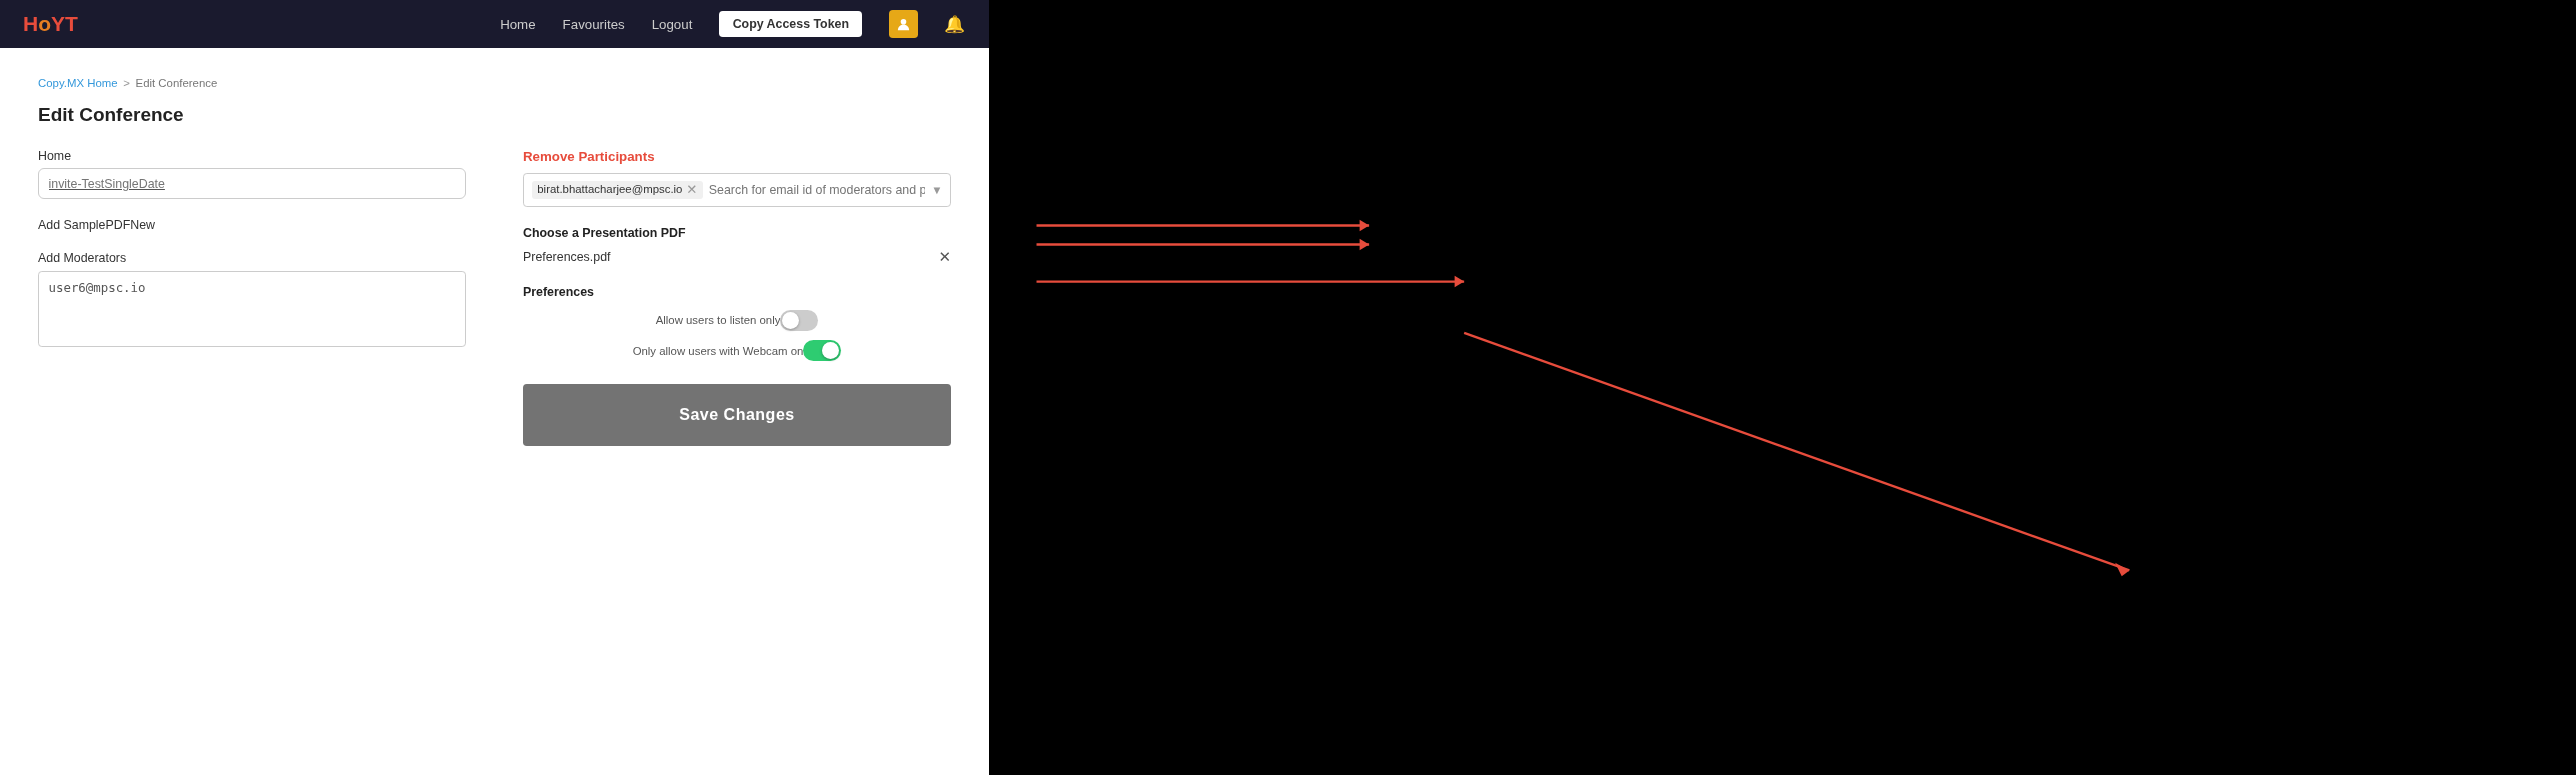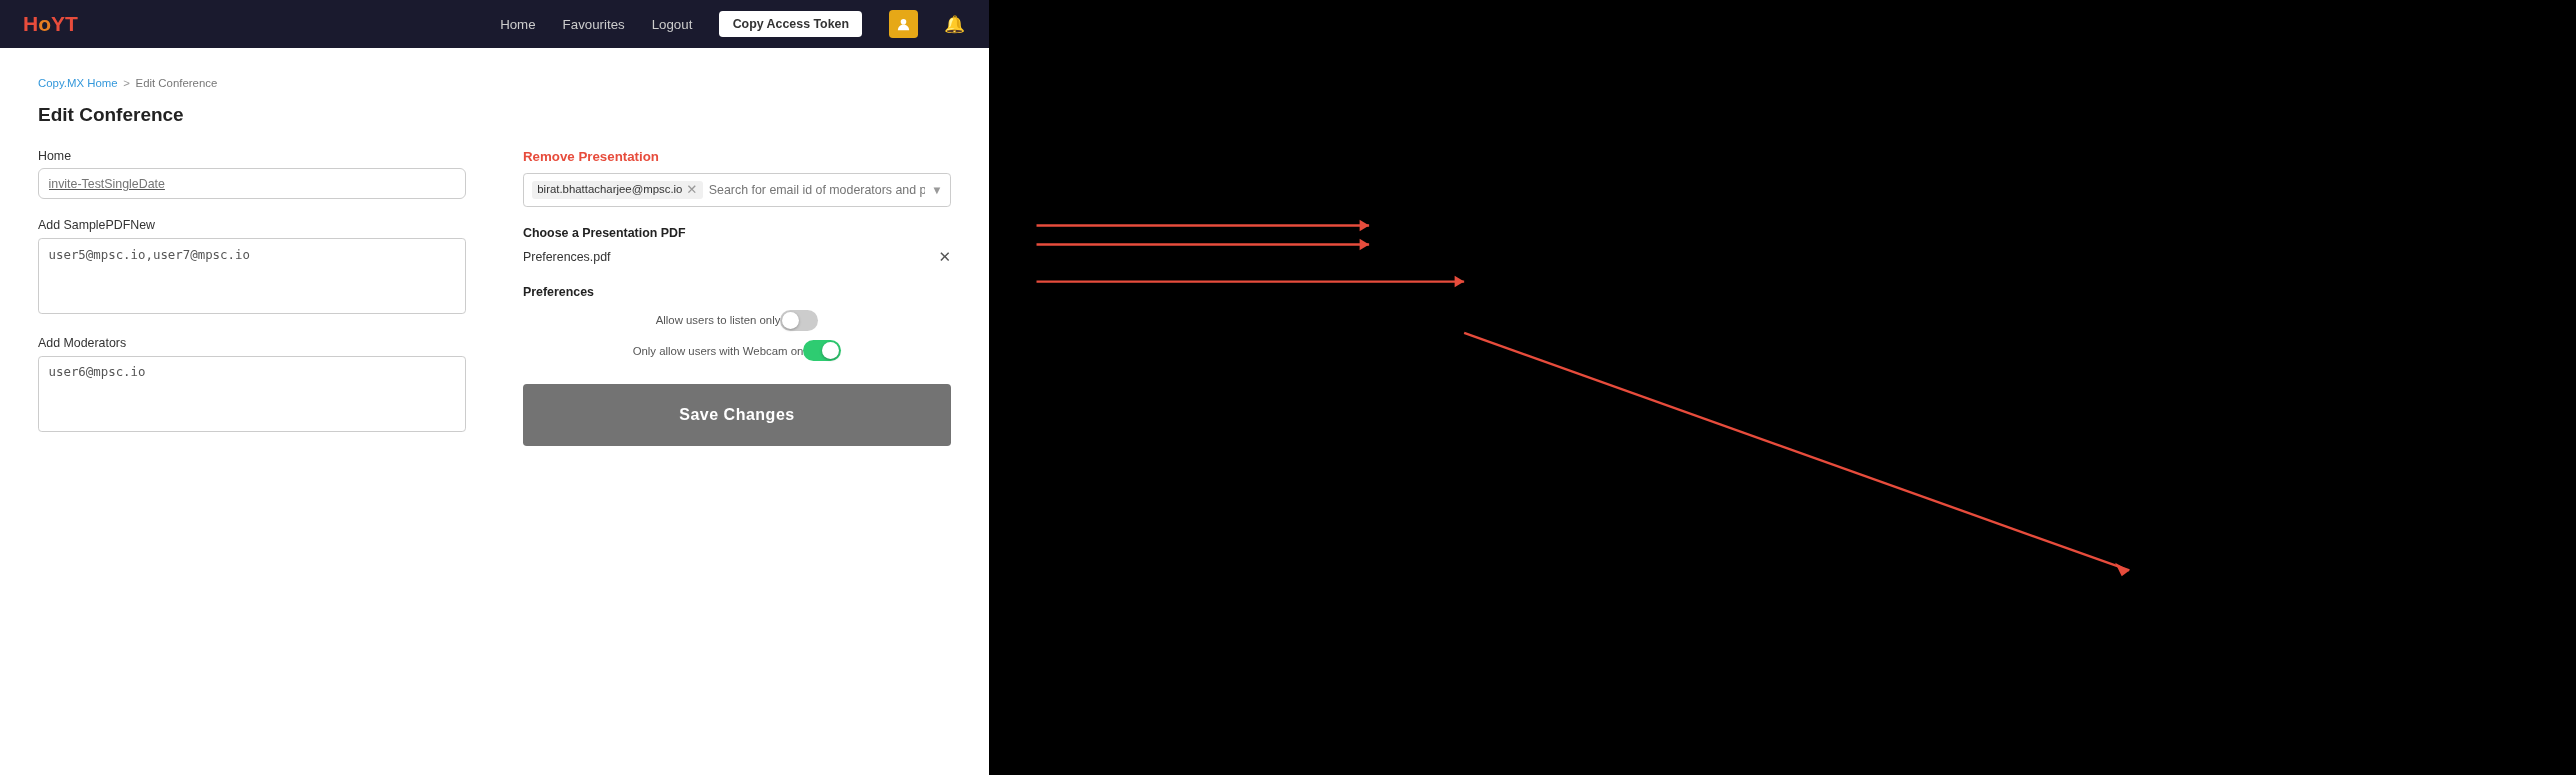--- a/index.html
+++ b/index.html
@@ -323,33 +323,32 @@
     <div class="form-layout">
 
       <div class="form-left">
         <div class="field-group">
           <label class="field-label">Home</label>
           <input class="field-input" type="text" placeholder="invite-TestSingleDate" style="">
         </div>
 
         <div class="field-group">
           <label class="field-label">Add SamplePDFNew</label>
-          <textarea class="field-textarea" style="">user5@mpsc.io,user7@mpsc.io</textarea>
         </div>
 
         <div class="field-group">
           <label class="field-label">Add Moderators</label>
           <textarea class="field-textarea" style="">user6@mpsc.io</textarea>
         </div>
       </div>
 
       <div class="form-right">
         
         <div class="field-group">
-          <div class="section-title-red">Remove Presentation</div>
+          <div class="section-title-red">Remove Participants</div>
           <div class="tag-input-wrapper">
             <span class="tag">
               <span>birat.bhattacharjee@mpsc.io</span>
               <span class="tag-close">✕</span>
             </span>
             <input class="tag-input" type="text" placeholder="Search for email id of moderators and participants" style="">
             <span class="dropdown-arrow">▼</span>
           </div>
         </div>
 

